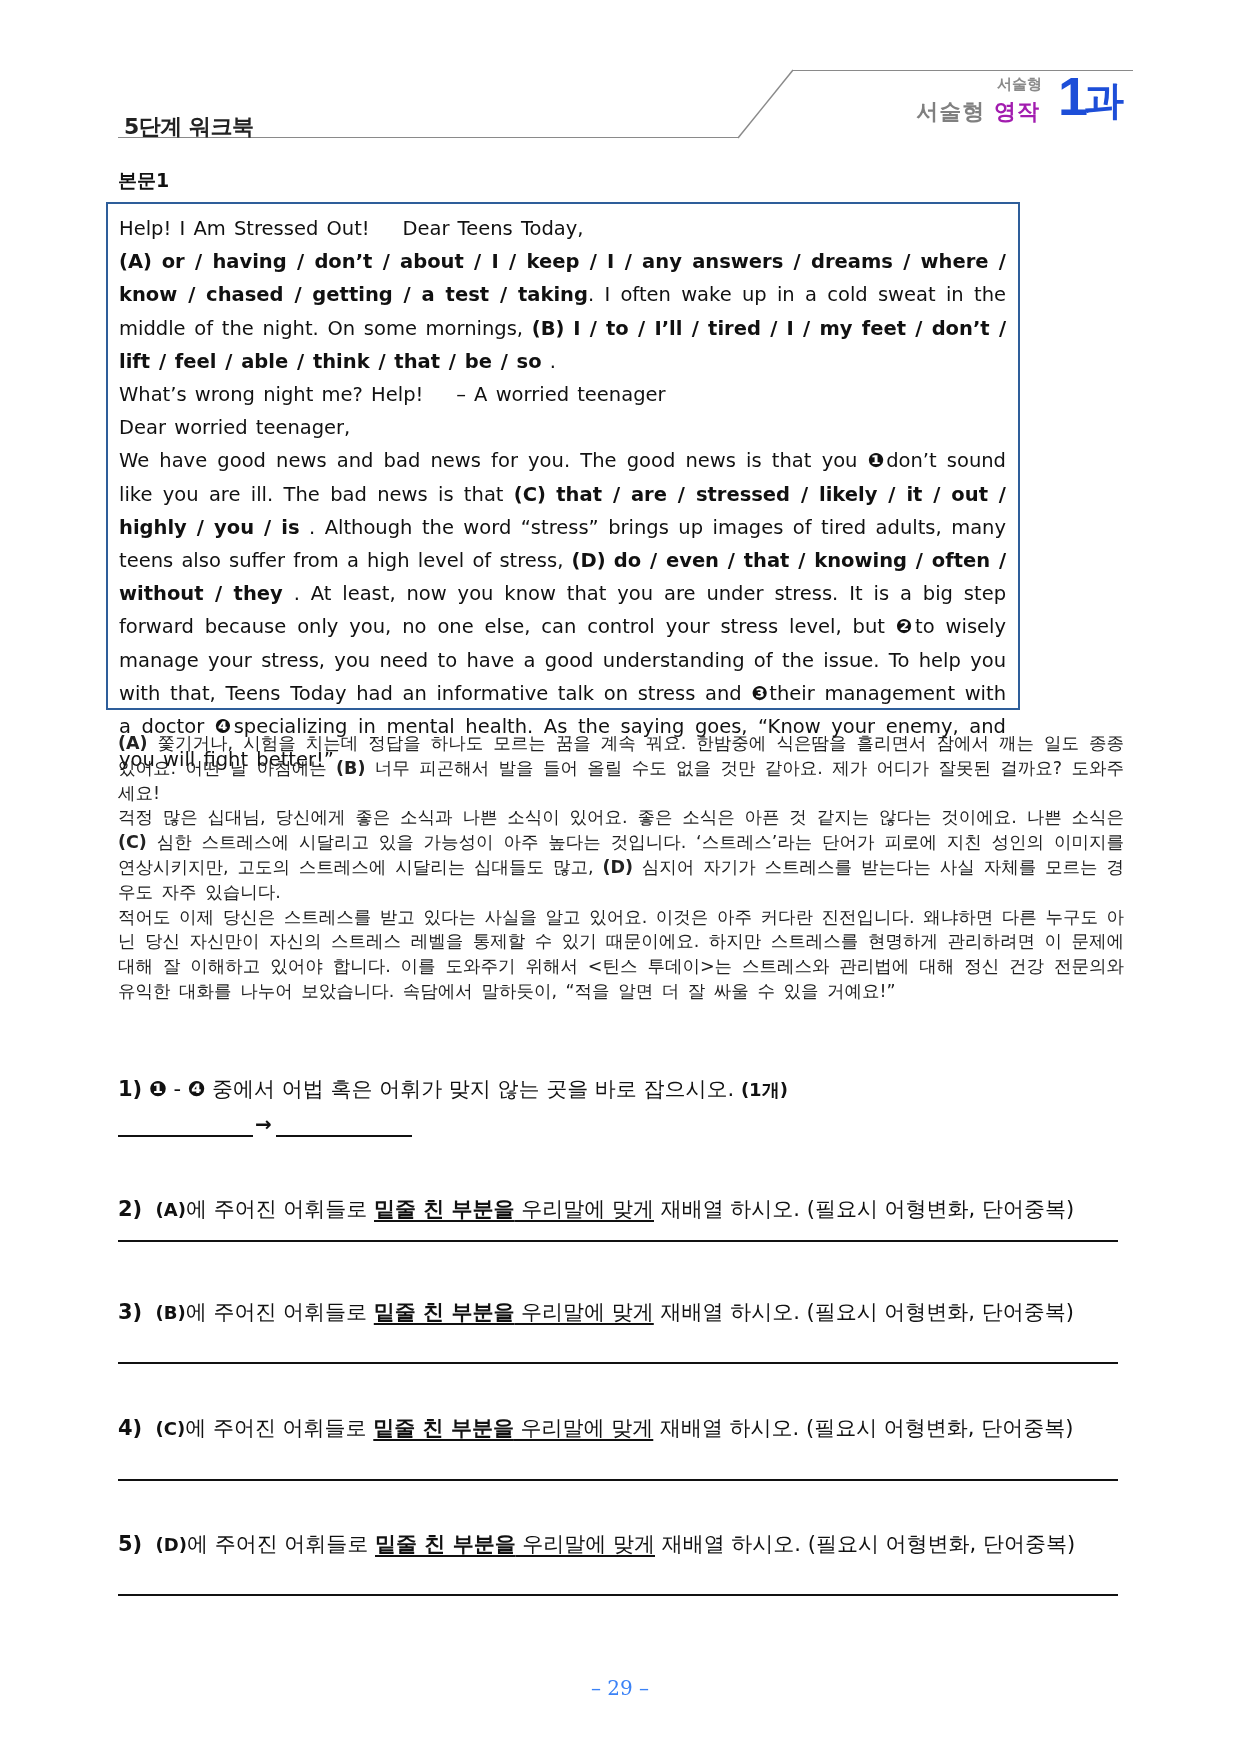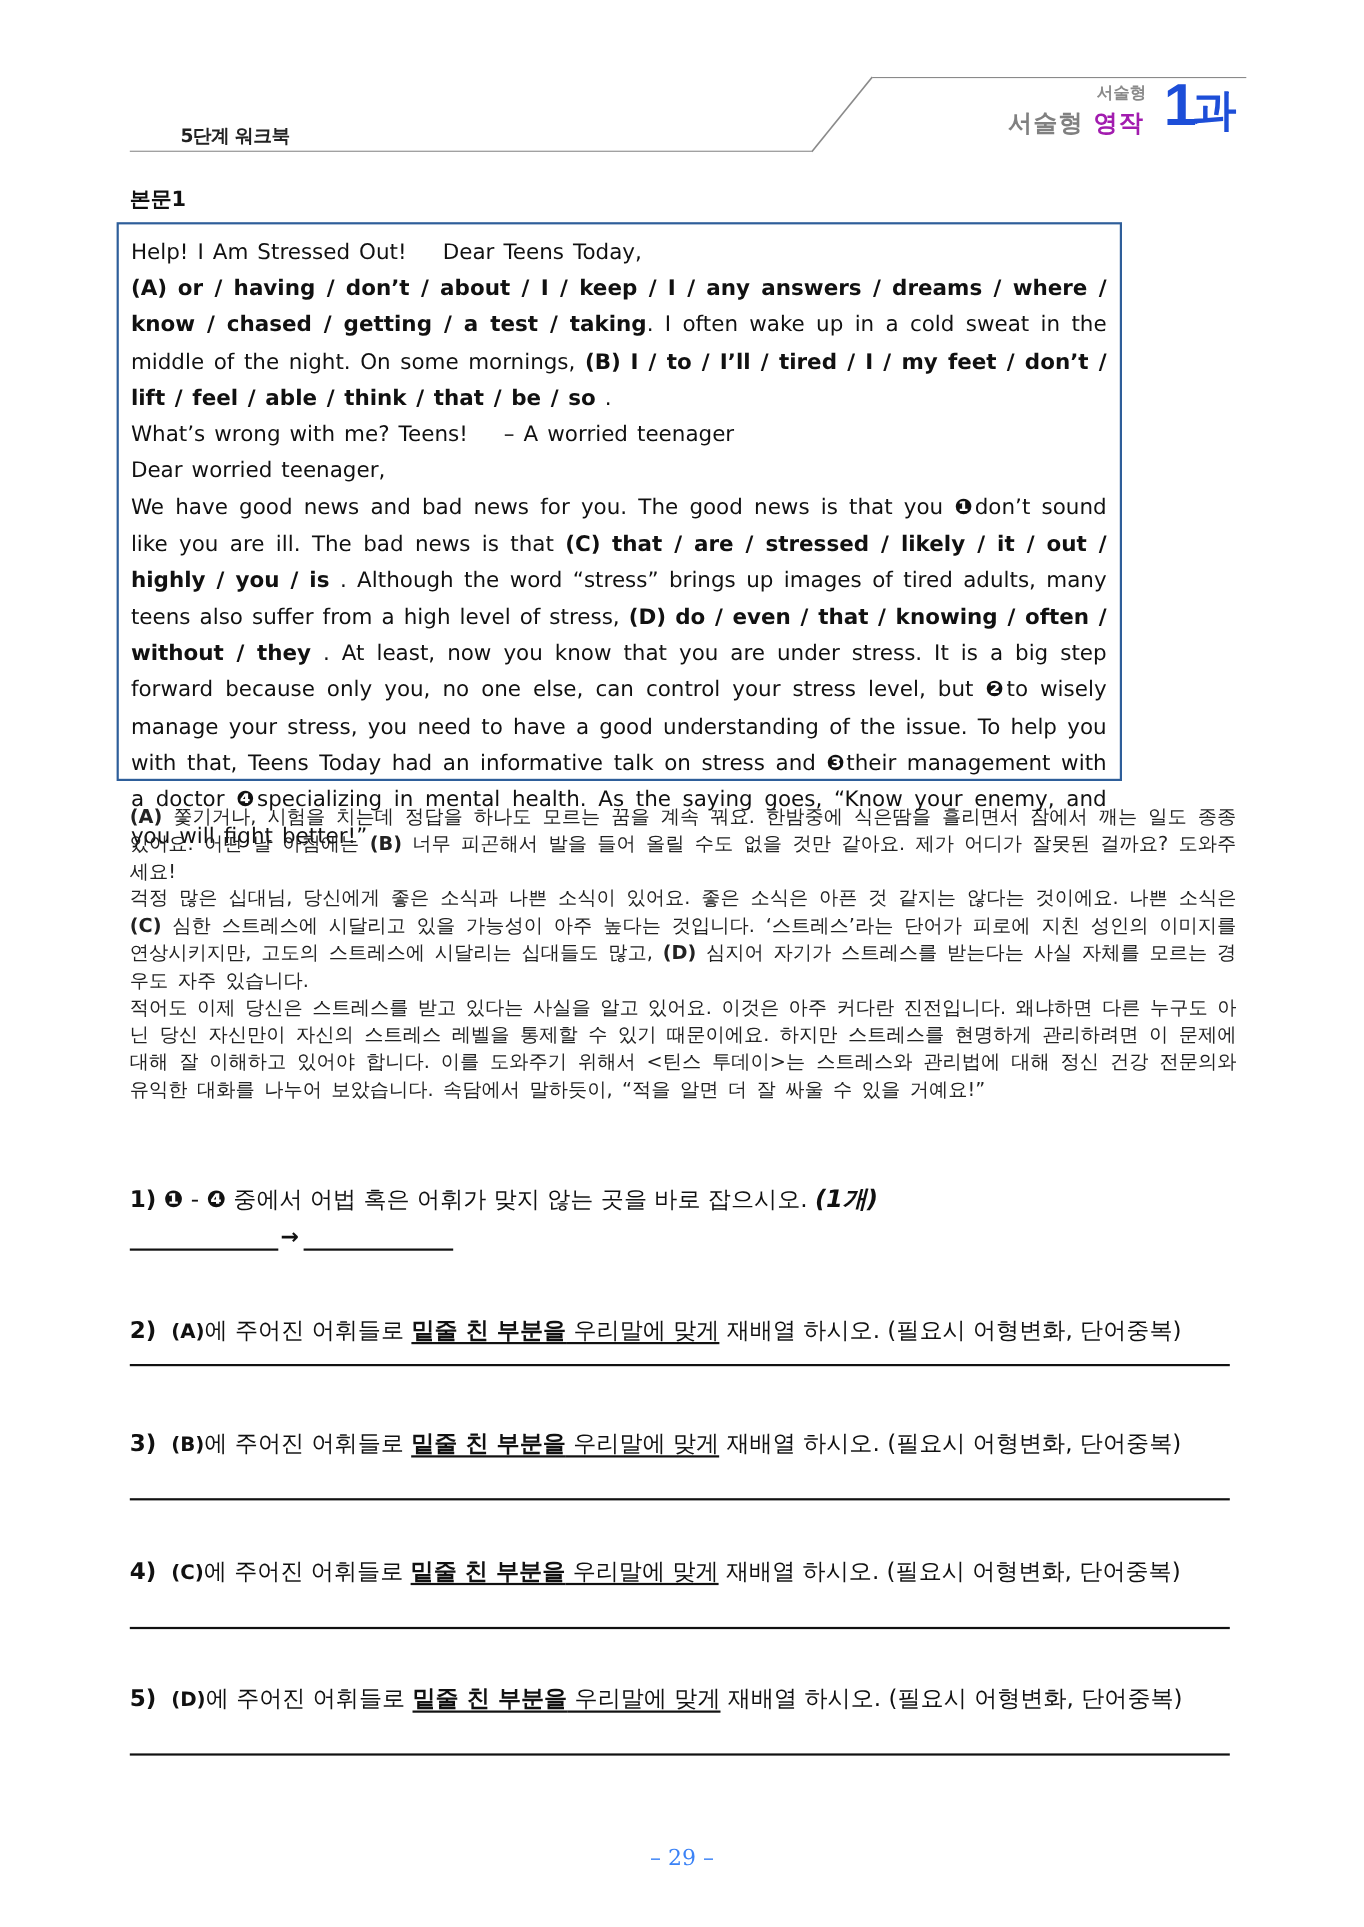--- a/index.html
+++ b/index.html
@@ -2,21 +2,21 @@
 <html><head>
   <meta charset="utf-8">
   <style>
     html, body { margin: 0; padding: 0; background: #ffffff; }
     body { width: 1240px; height: 1752px; position: relative; font-family: "DejaVu Sans", "Liberation Sans", sans-serif; color: #111; overflow: hidden; }
 
     .hdr-line-left { position: absolute; left: 118px; top: 137px; width: 620px; height: 0; border-top: 1.5px solid #8a8a8a; }
     .hdr-diag { position: absolute; left: 738px; top: 70px; width: 0; height: 68px; }
     .hdr-diag svg { position: absolute; left: 0; top: 0; overflow: visible; }
     .hdr-line-right { position: absolute; left: 793px; top: 70px; width: 340px; height: 0; border-top: 1.5px solid #8a8a8a; }
-    .workbook-title { position: absolute; left: 124px; top: 112px; font-size: 17px; font-weight: bold; color: #222; letter-spacing: -0.5px; margin-left: 40px; }
+    .workbook-title { position: absolute; left: 124px; top: 112px; font-size: 22px; font-weight: bold; color: #222; letter-spacing: -0.5px; }
     .hdr-right { position: absolute; left: 900px; top: 73px; width: 230px; height: 60px; }
     .hdr-small { position: absolute; right: 88px; top: 2px; font-size: 15px; color: #8a8a8a; font-weight: bold; }
     .hdr-main { position: absolute; right: 90px; top: 24px; font-size: 22px; font-weight: bold; color: #808080; letter-spacing: 1px; }
     .hdr-main .blue { color: #a21caf; text-align: center; }
     .hdr-num { position: absolute; right: 10px; top: -8px; font-size: 54px; font-weight: bold; color: #1d4ed8; font-family: "Liberation Sans", sans-serif; letter-spacing: -4px; }
 
     .section-title { position: absolute; left: 118px; top: 168px; font-size: 19px; font-weight: bold; color: #111; text-align: right; }
 
     .passage-box { position: absolute; left: 106px; top: 202px; width: 914px; height: 508px; border: 2px solid #2e5e9a; box-sizing: border-box; padding: 8px 12px 0 11px; }
     .passage-box p { margin: 0; font-size: 19.5px; line-height: 33.2px; text-align: justify; text-align-last: left; word-spacing: 2px; }
@@ -59,21 +59,21 @@
 <div class="passage-box">
   <p>
     <span>Help! I Am Stressed Out!</span>&nbsp;&nbsp;&nbsp;
     <span>Dear Teens Today,</span><br>
     <b>(A)</b>
     <b>or / having / don’t / about / I / keep / I / any answers / dreams / where / know / chased / getting / a test / taking</b><span>. I often wake up in a cold sweat in the middle of the night. On some mornings,</span>
     <b>(B)</b>
     <b>I / to / I’ll / tired / I / my feet / don’t / lift / feel / able / think / that / be / so</b><span> .</span>
   </p>
   <p>
-    <span>What’s wrong with me? Teens!</span>&nbsp;&nbsp;&nbsp;
+    <span>What’s wrong night me? Help!</span>&nbsp;&nbsp;&nbsp;
     <span>– A worried teenager</span>
   </p>
   <p>Dear worried teenager,</p>
   <p>
     <span>We have good news and bad news for you. The good news is that you</span>
     <span class="circ">❶</span><span class="u">don’t</span>
     <span>sound like you are ill. The bad news is that</span>
     <b>(C)</b>
     <b>that / are / stressed / likely / it / out / highly / you / is</b>
     <span>. Although the word “stress” brings up images of tired adults, many teens also suffer from a high level of stress,</span>
@@ -94,21 +94,21 @@
   <p><span>걱정 많은 십대님, 당신에게 좋은 소식과 나쁜 소식이 있어요. 좋은 소식은 아픈 것 같지는 않다는 것이에요. 나쁜 소식은</span> <b>(C)</b> <span class="u">심한 스트레스에 시달리고 있을 가능성이 아주 높다는 것입니다.</span><span> ‘스트레스’라는 단어가 피로에 지친 성인의 이미지를 연상시키지만, 고도의 스트레스에 시달리는 십대들도 많고,</span> <b>(D)</b> <span class="u">심지어 자기가 스트레스를 받는다는 사실 자체를 모르는 경우도 자주 있습니다.</span></p>
   <p>적어도 이제 당신은 스트레스를 받고 있다는 사실을 알고 있어요. 이것은 아주 커다란 진전입니다. 왜냐하면 다른 누구도 아닌 당신 자신만이 자신의 스트레스 레벨을 통제할 수 있기 때문이에요. 하지만 스트레스를 현명하게 관리하려면 이 문제에 대해 잘 이해하고 있어야 합니다. 이를 도와주기 위해서 &lt;틴스 투데이&gt;는 스트레스와 관리법에 대해 정신 건강 전문의와 유익한 대화를 나누어 보았습니다. 속담에서 말하듯이, “적을 알면 더 잘 싸울 수 있을 거예요!”</p>
 </div>
 
 <div class="q" style="top:1075px;">
   <b>1)</b>
   <b>❶</b>
   <span>-</span>
   <b>❹</b>
   <span>중에서 어법 혹은 어휘가 맞지 않는 곳을 바로 잡으시오.</span>
-  <b style="font-size:22px;font-style:italic;">(1개)</b>
+  <b style="font-size:18px;">(1개)</b>
 </div>
 <div class="short-line" style="left:118px; top:1135px; width:135px;"></div>
 <div class="arrow" style="left:255px; top:1112px;">→</div>
 <div class="short-line" style="left:276px; top:1135px; width:136px;"></div>
 
 <div class="q" style="top:1183px;margin-top:12px;">
   <b>2)</b>&nbsp;
   <b style="font-size:18px;">(A)</b><span>에 주어진 어휘들로 </span><b class="ul">밑줄 친 부분을</b><span class="ul"> 우리말에 맞게</span><span> 재배열 하시오. (필요시 어형변화, 단어중복)</span>
 </div>
 <div class="answer-line" style="top:1240px;"></div>

